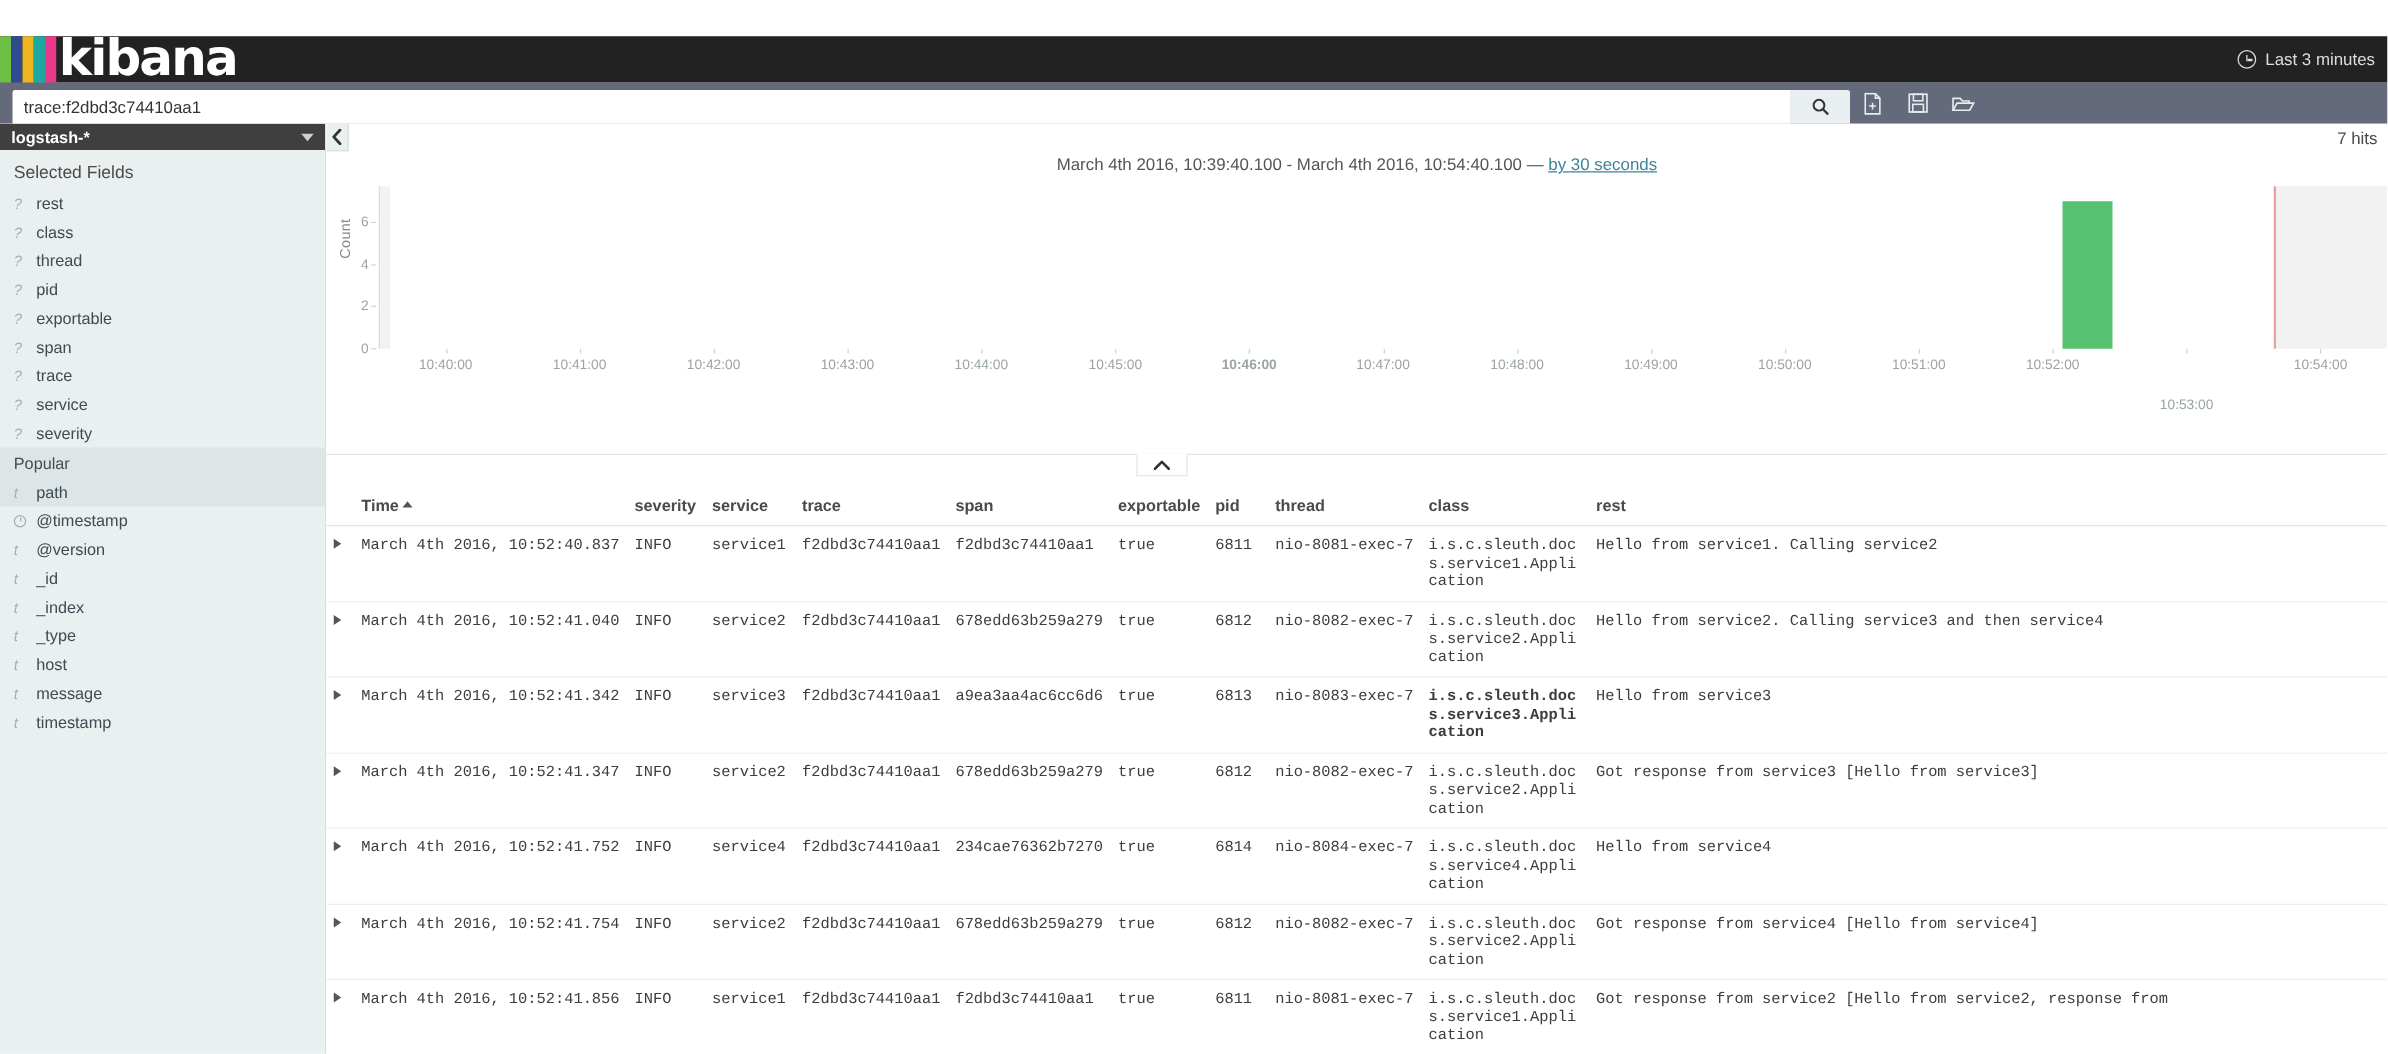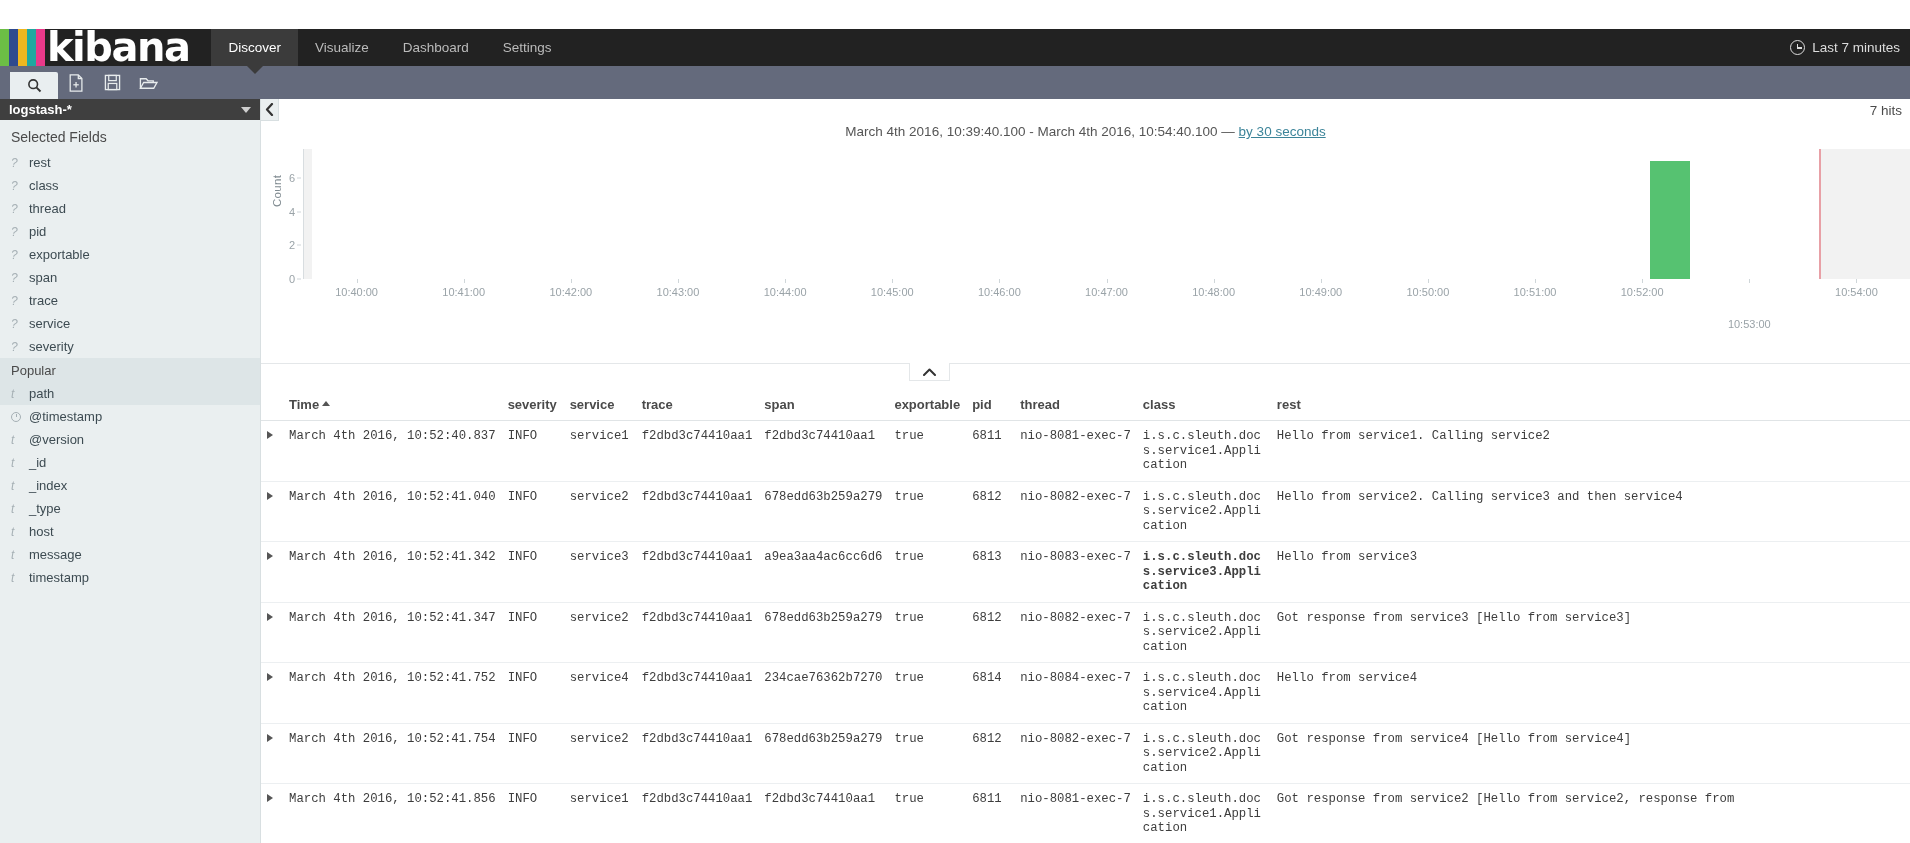--- a/index.html
+++ b/index.html
@@ -442,33 +442,28 @@
   <div class="logo-wrap">
     <div class="logo-bars" id="logoBars">
         <span style="background: rgb(108, 190, 69);"></span>
         <span style="background: rgb(47, 74, 142);"></span>
         <span style="background: rgb(239, 183, 31);"></span>
         <span style="background: rgb(31, 168, 160);"></span>
         <span style="background: rgb(233, 57, 138);"></span>
       </div>
     <div class="logo-text">kibana</div>
   </div>
-  <div class="nav-items" id="navItems">
-      <div class="nav-item active">Discover</div>
-      <div class="nav-item">Visualize</div>
-      <div class="nav-item">Dashboard</div>
-      <div class="nav-item">Settings</div>
-    </div>
   <div class="topnav-right">
     <span class="clock-icon"></span>
-    <span>Last 7 minutes</span>
+    <span>Last 3 minutes</span>
   </div>
 </div>
 
 <div class="querybar">
+  <input class="query-input" id="searchInput" value="trace:f2dbd3c74410aa1" placeholder="Search..." style="">
   <button class="query-btn">
     <svg width="15" height="15" viewBox="0 0 16 16">
       <circle cx="6.6" cy="6.6" r="4.6" fill="none" stroke="#333" stroke-width="1.7"></circle>
       <line x1="10" y1="10" x2="14.4" y2="14.4" stroke="#333" stroke-width="2"></line>
     </svg>
   </button>
   <div class="query-actions">
     <div class="qa-btn">
       <svg width="17" height="18" viewBox="0 0 18 20">
         <path d="M2 1 h9 l4 4 v14 h-13 z" fill="none" stroke="#e8eced" stroke-width="1.4"></path>
@@ -618,21 +613,21 @@
           <div class="x-tick" style="left: 160.7px;">10:41:00</div>
           <div class="x-tick-mark" style="left: 160.7px;"></div>
           <div class="x-tick" style="left: 267.833px;">10:42:00</div>
           <div class="x-tick-mark" style="left: 267.833px;"></div>
           <div class="x-tick" style="left: 374.967px;">10:43:00</div>
           <div class="x-tick-mark" style="left: 374.967px;"></div>
           <div class="x-tick" style="left: 482.1px;">10:44:00</div>
           <div class="x-tick-mark" style="left: 482.1px;"></div>
           <div class="x-tick" style="left: 589.233px;">10:45:00</div>
           <div class="x-tick-mark" style="left: 589.233px;"></div>
-          <div class="x-tick" style="left: 696.367px;">10:46:00</div>
+          <div class="x-tick" style="left: 696.367px; font-weight: bold;">10:46:00</div>
           <div class="x-tick-mark" style="left: 696.367px;"></div>
           <div class="x-tick" style="left: 803.5px;">10:47:00</div>
           <div class="x-tick-mark" style="left: 803.5px;"></div>
           <div class="x-tick" style="left: 910.633px;">10:48:00</div>
           <div class="x-tick-mark" style="left: 910.633px;"></div>
           <div class="x-tick" style="left: 1017.77px;">10:49:00</div>
           <div class="x-tick-mark" style="left: 1017.77px;"></div>
           <div class="x-tick" style="left: 1124.9px;">10:50:00</div>
           <div class="x-tick-mark" style="left: 1124.9px;"></div>
           <div class="x-tick" style="left: 1232.03px;">10:51:00</div>

